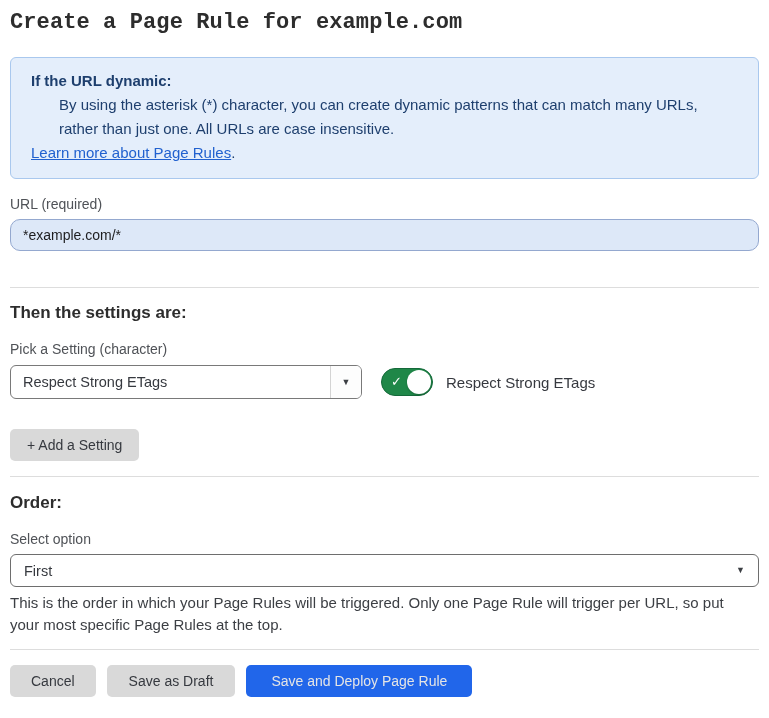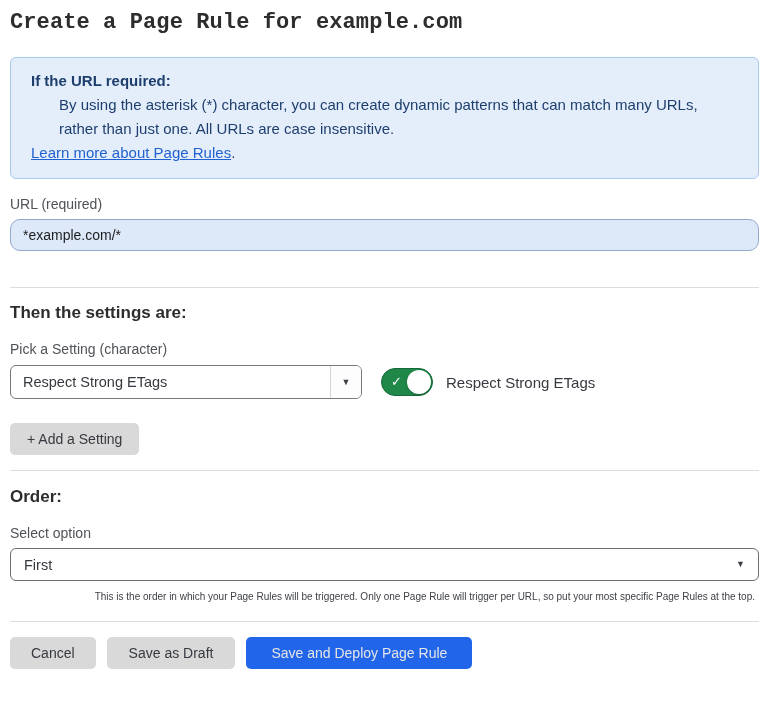--- a/index.html
+++ b/index.html
@@ -158,21 +158,21 @@
   }
   .btn.secondary {
     background: #d9d9d9;
     color: #36393f;
   }
   .btn.primary {
     background: #2166ea;
     color: #e5e5e5;
   }
   .add-setting {
-    margin-top: 24px;
+    margin-top: 30px;
     padding: 0 17px;
   }
 
   .order-select {
     margin-top: 7px;
     width: 100%;
     height: 33px;
     border: 1px solid #6e6e6e;
     border-radius: 6px;
     background: #ffffff;
@@ -180,46 +180,45 @@
     align-items: center;
     justify-content: space-between;
     padding: 0 13px;
     font-size: 14.5px;
     color: #36393f;
     cursor: pointer;
     gap: 13px;
   }
   .help-text {
     margin-top: 5px;
-    font-size: 10px;
+    font-size: 15px;
     line-height: 22px;
     color: #3c3f44;
     max-width: 745px;
-    text-align: right;
   }
 
   .footer {
     margin-top: 15px;
     display: flex;
     align-items: center;
   }
   .footer .btn { margin-right: 11px; }
   .footer .btn.cancel { padding: 0 21px; }
   .footer .btn.draft { padding: 0 22px; }
   .footer .btn.primary { padding: 0 25px; }
 </style>
 </head>
 <body>
 
 <div class="page">
 
   <h1 class="page-title">Create a Page Rule for example.com</h1>
 
   <div class="info-box">
-    <div class="info-heading">If the URL required:</div>
+    <div class="info-heading">If the URL dynamic:</div>
     <div class="info-body">By using the asterisk (*) character, you can create dynamic patterns that can match many URLs, rather than just one. All URLs are case insensitive.</div>
     <div class="info-link-line"><a class="info-link">Learn more about Page Rules</a><span>.</span></div>
   </div>
 
   <label class="field-label">URL (required)</label>
   <input type="text" class="url-input" value="*example.com/*" style="">
 
   <hr class="divider divider-1">
 
   <h2 class="section-heading settings-heading">Then the settings are:</h2>

